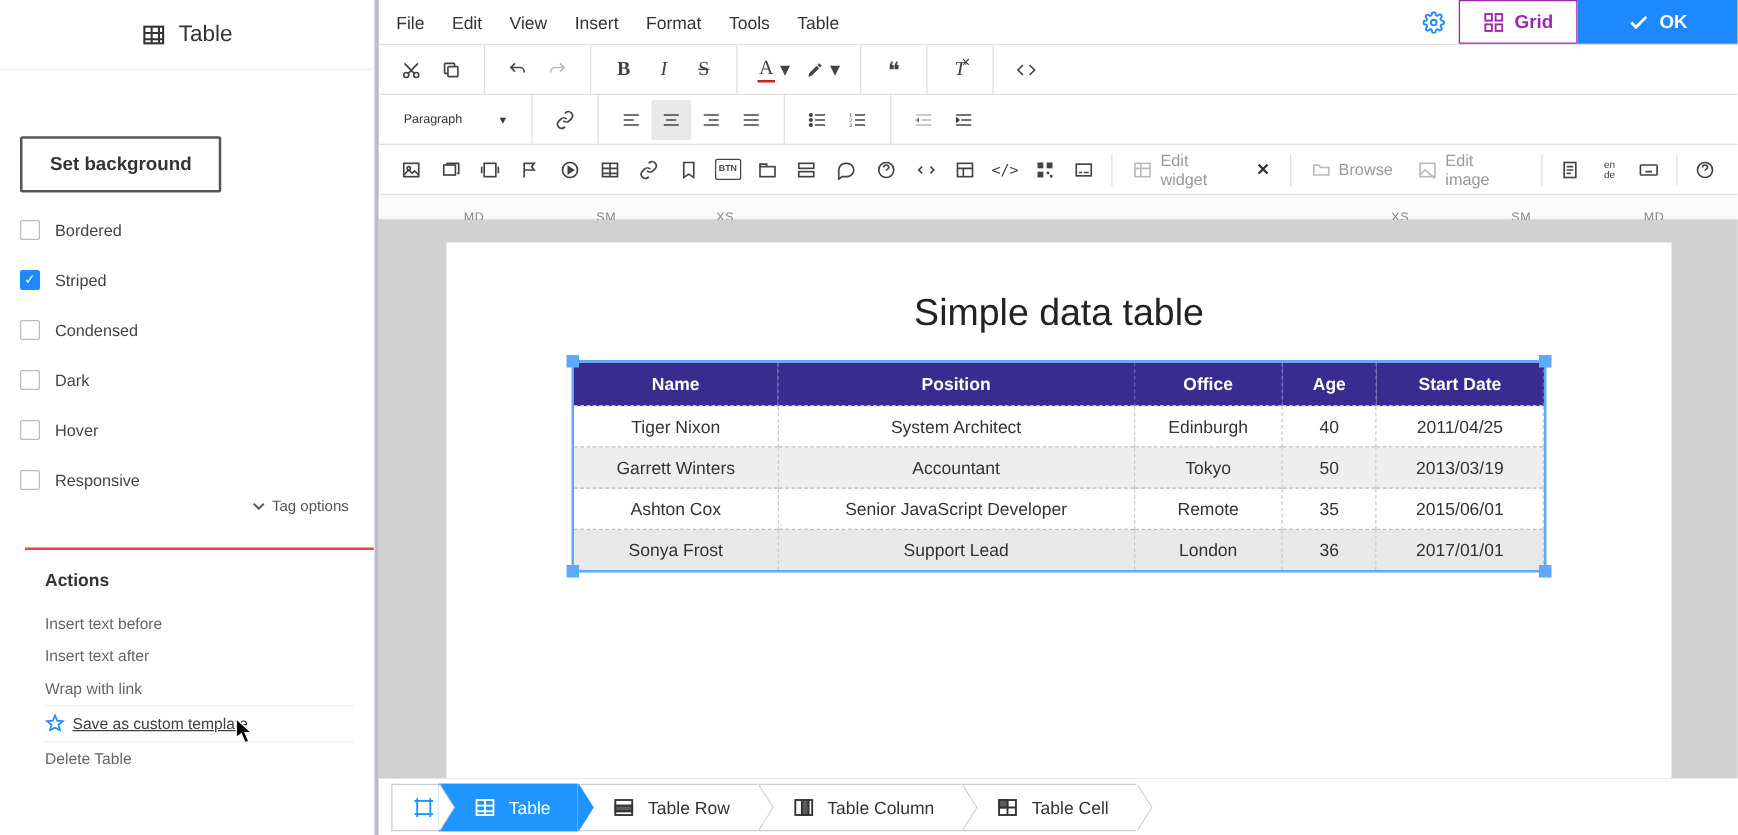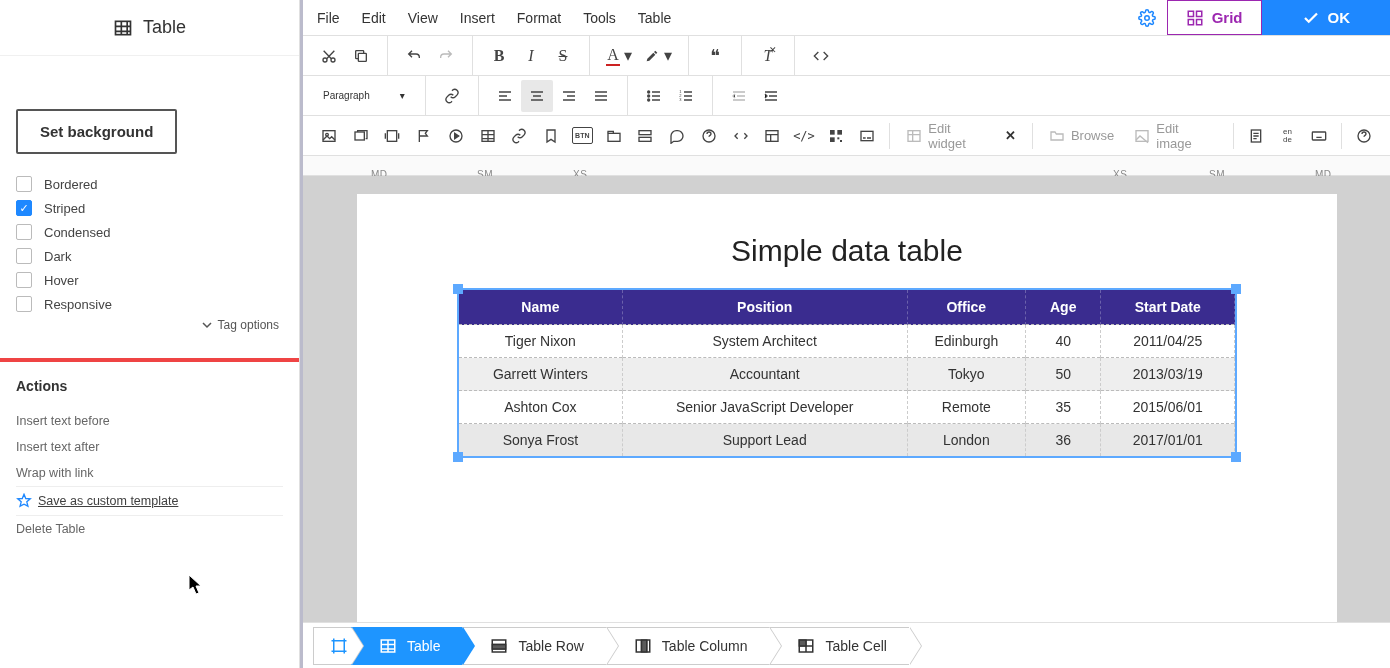--- a/index.html
+++ b/index.html
@@ -37,30 +37,30 @@
     border: 2px solid #555;
     background: #fff;
     padding: 12px 22px;
     font-size: 15px;
     font-weight: 600;
     color: #333;
     cursor: pointer;
     border-radius: 2px;
     margin-top: 37px;
   }
-  .opts { margin-top: 22px; display: flex; flex-direction: column; gap: 8px; }
+  .opts { margin-top: 22px; display: flex; flex-direction: column; gap: 24px; }
   .opt { display: flex; align-items: center; gap: 12px; font-size: 13px; color: #444; cursor: pointer; }
   .opt .chk {
     width: 16px; height: 16px; border: 1px solid #bbb; border-radius: 2px; background: #fff;
     display: inline-flex; align-items: center; justify-content: center;
   }
   .opt .chk.checked { background: #1e88ff; border-color: #1e88ff; }
   .opt .chk.checked::after { content: "✓"; color: #fff; font-size: 11px; line-height: 1; }
   .tag-opts { display: flex; align-items: center; justify-content: flex-end; gap: 6px; font-size: 12px; color: #555; margin-top: 6px; padding-right: 4px; cursor: pointer; }
-  .actions-block { padding: 16px; border-top: 4px solid #ef4444; margin-top: 10px; }
+  .actions-block { padding: 16px; border-top: 2px solid #ef4444; margin-top: 10px; margin-left: 20px; }
   .actions-h { font-weight: 600; margin-bottom: 14px; font-size: 14px; }
   .act { font-size: 12.5px; color: #666; padding: 6px 0; cursor: pointer; }
   .act.link { color: #404040; text-decoration: underline; display: flex; align-items: center; gap: 6px; border-top: 1px solid #eee; border-bottom: 1px solid #eee; }
   .act.link .star { color: #1e88ff; }
 
   .main {
     position: absolute;
     left: 300px; top: 0;
     right: 0; height: 100%;
     display: flex; flex-direction: column;

